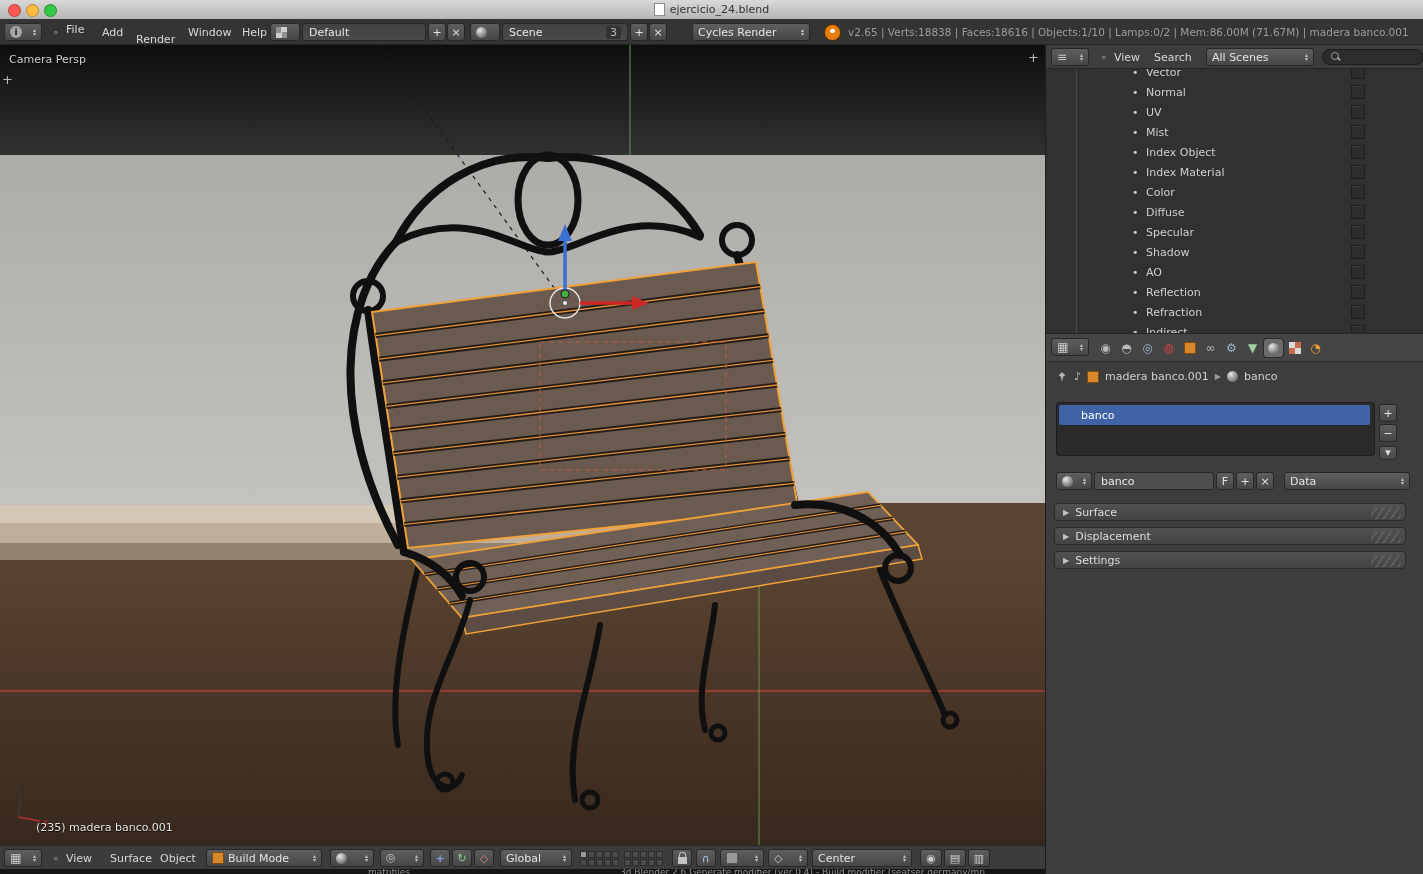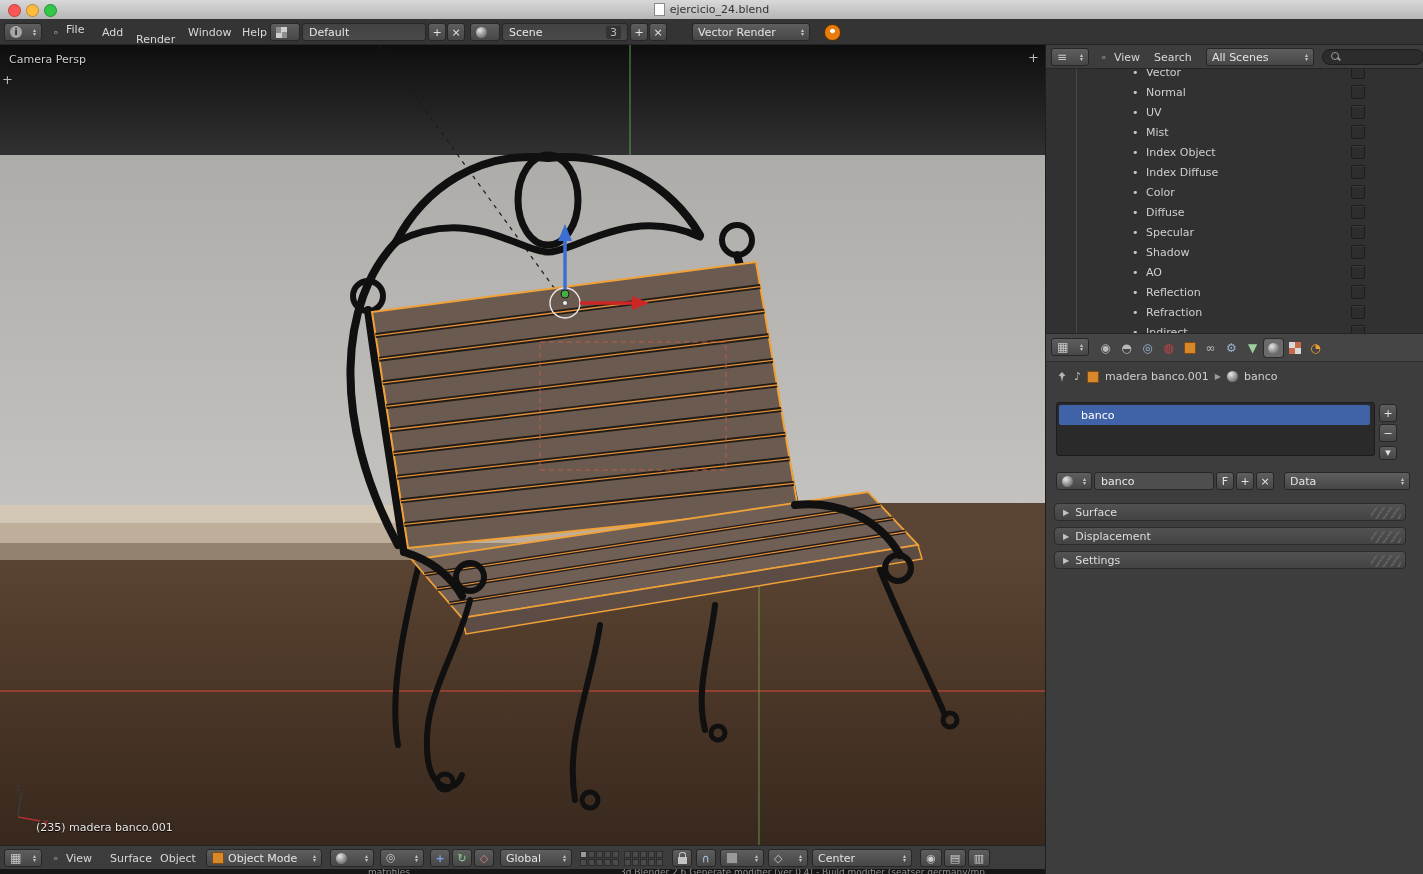--- a/index.html
+++ b/index.html
@@ -136,28 +136,29 @@
     <span class="sphere"></span>
   </div>
   <div class="field" style="left:502px;top:4px;width:126px">
     <span>Scene</span>
     <span style="margin-left:auto;background:#333;border-radius:2px;padding:0 4px;color:#bbb">3</span>
   </div>
   <div class="btn sq" style="left:630px;top:4px">+</div>
   <div class="btn sq" style="left:649px;top:4px">×</div>
 
   <div class="btn" style="left:692px;top:4px;width:118px">
-    <span>Vector Render</span>
+    <span>Cycles Render</span>
     <span class="arr">
         <i>▴</i>
         <i>▾</i>
       </span>
   </div>
 
   <span class="blogo" style="left:824px;top:5px"></span>
+  <span class="stats" style="left:848px;top:0">v2.65 | Verts:18838 | Faces:18616 | Objects:1/10 | Lamps:0/2 | Mem:86.00M (71.67M) | madera banco.001</span>
 </div>
 
 <div class="abs" id="viewport">
   <div class="abs vp-dark"></div>
   <div class="abs vp-wall"></div>
   <div class="abs band1"></div>
   <div class="abs band2"></div>
   <div class="abs band3"></div>
   <div class="abs floorR"></div>
   <div class="abs vp-floor"></div>
@@ -269,21 +270,21 @@
         <i>▾</i>
       </span>
   </div>
   <span class="menu" style="left:44px;color:#9a9a9a">∘</span>
   <span class="menu" style="left:58px">View</span>
   <span class="menu" style="left:102px">Surface</span>
   <span class="menu" style="left:152px">Object</span>
 
   <div class="btn" style="left:206px;top:3px;width:116px">
     <span class="cubeic"></span>
-    <span>Object Mode</span>
+    <span>Build Mode</span>
     <span class="arr">
         <i>▴</i>
         <i>▾</i>
       </span>
   </div>
   <div class="btn" style="left:330px;top:3px;width:44px">
     <span class="sphere"></span>
     <span class="arr">
         <i>▴</i>
         <i>▾</i>
@@ -428,21 +429,21 @@
         <span class="olabel">Mist</span>
         <span class="ochk"></span>
       </div>
     <div class="orow" style="top:74px">
         <span class="bullet">•</span>
         <span class="olabel">Index Object</span>
         <span class="ochk"></span>
       </div>
     <div class="orow" style="top:94px">
         <span class="bullet">•</span>
-        <span class="olabel">Index Diffuse</span>
+        <span class="olabel">Index Material</span>
         <span class="ochk"></span>
       </div>
     <div class="orow" style="top:114px">
         <span class="bullet">•</span>
         <span class="olabel">Color</span>
         <span class="ochk"></span>
       </div>
     <div class="orow" style="top:134px">
         <span class="bullet">•</span>
         <span class="olabel">Diffuse</span>

